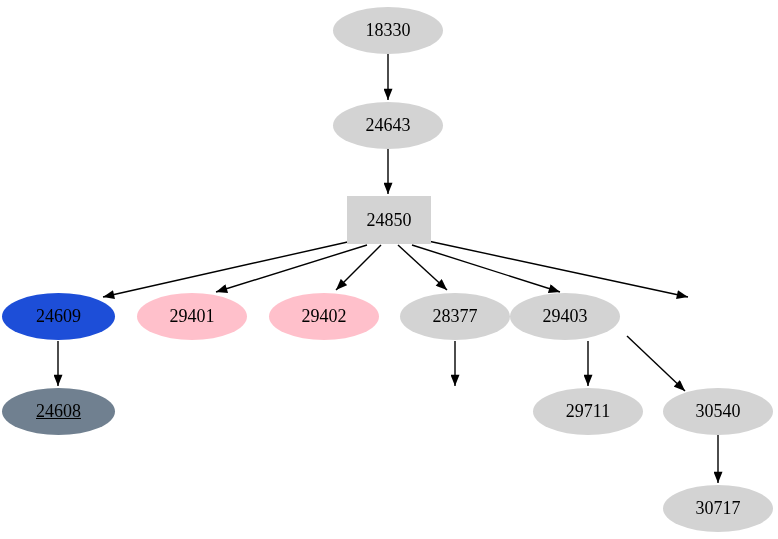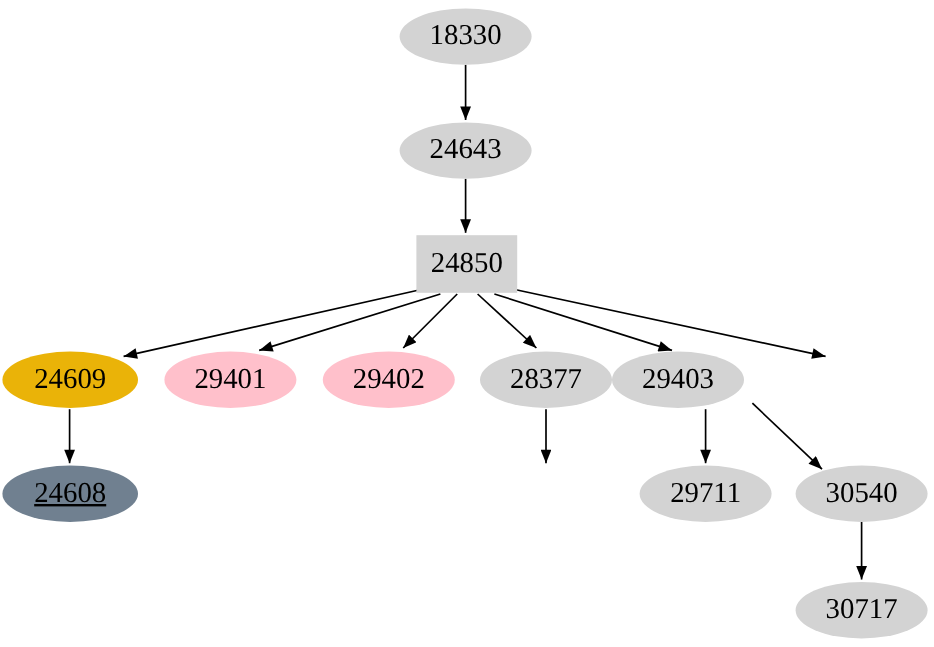--- a/index.html
+++ b/index.html
@@ -7,29 +7,29 @@
     position:relative;
     width:778px;height:539px;
     background:#ffffff;
     font-family:"Liberation Serif","DejaVu Serif",serif;
     overflow:hidden;
   }
   .edges{position:absolute;left:0;top:0;width:778px;height:539px;z-index:0;}
   .node{
     position:absolute;
     display:flex;align-items:center;justify-content:center;
-    font-size:24px;color:#000000;
+    font-size:18px;color:#000000;
     z-index:1;
     box-sizing:border-box;
   }
   .ellipse{width:110px;height:47px;border-radius:50%;}
   .box{width:84px;height:48px;}
   
   .c-default{background:#d3d3d3;}
-  .c-red{background:#eab308;}
+  .c-red{background:#1d4ed8;}
   .c-pink{background:#ffc0cb;}
   .c-slate{background:#708090;}
   
   .p-18330{left:333px;top:7px;}
   .p-24643{left:333px;top:102px;}
   .p-24850{left:347px;top:196px;}
   .p-24609{left:2px;top:293px;width:113px;}
   .p-29401{left:137px;top:293px;}
   .p-29402{left:269px;top:293px;}
   .p-28377{left:400px;top:293px;}

